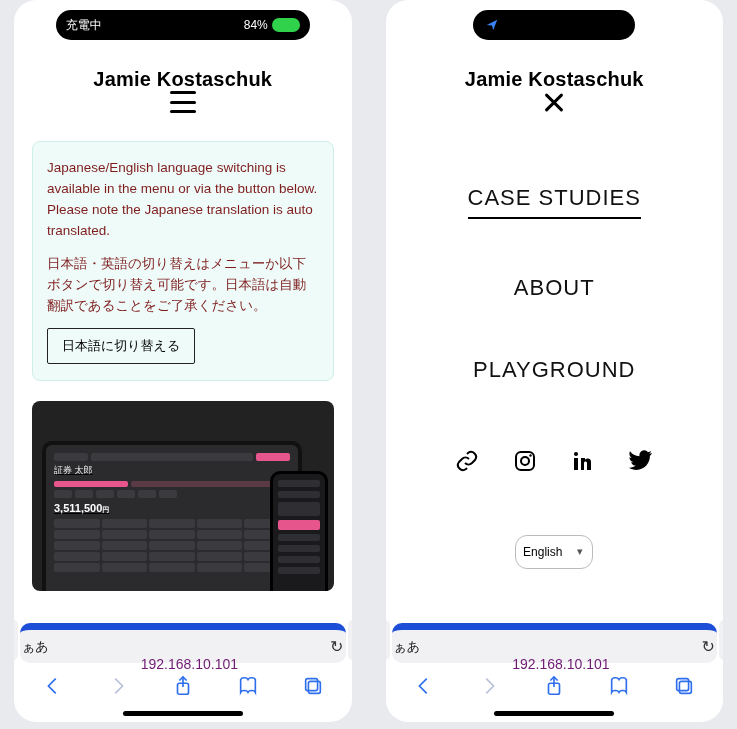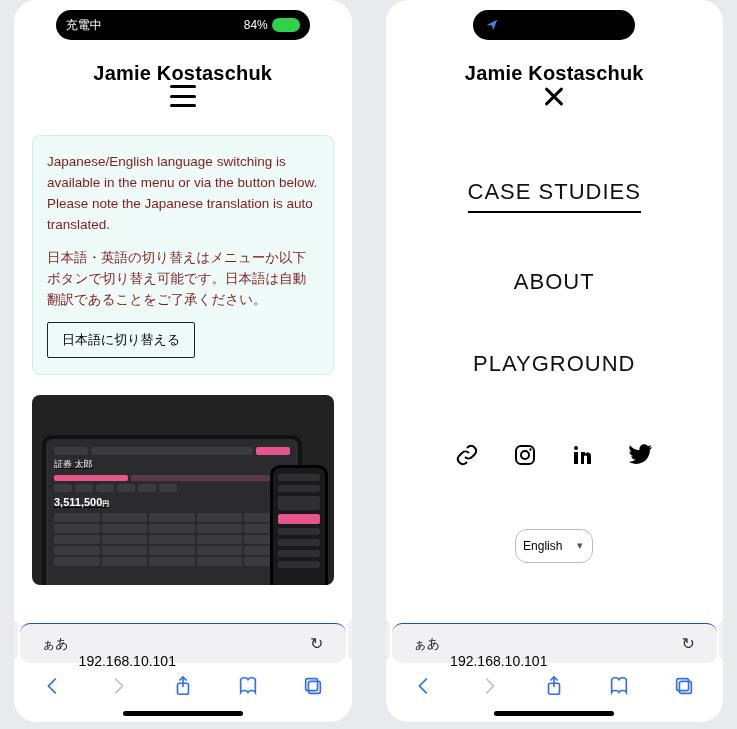--- a/index.html
+++ b/index.html
@@ -18,21 +18,21 @@
     height: 722px;
     background: #fff;
     border-radius: 22px;
     overflow: hidden;
     display: flex;
     flex-direction: column;
     position: relative;
   }
   
   .island {
-    margin: 10px auto 0;
+    margin: 10px auto 6px;
     height: 30px;
     border-radius: 16px;
     background: #000;
     display: flex;
     align-items: center;
     color: #fff;
     font-size: 12px;
     padding: 0 10px;
     justify-content: space-between;
   }
@@ -105,25 +105,25 @@
   .ico svg{width:24px;height:24px;fill:#000;}
   .lang-select{
     margin-top:6px;border:1px solid #bbb;border-radius:12px;padding:9px 30px 9px 7px;
     font-size:12px;position:relative;cursor:pointer;
   }
   .lang-select::after{content:"▾";position:absolute;right:10px;top:9px;color:#555;font-size:11px;}
 
   
   .url-bar{
     height:40px;margin:6px 6px 0;background:#f1f1f3;border-radius:10px;
-    display:flex;align-items:center;padding:0 22px;font-size:14px;gap:10px;
-    border-top:1px solid #1d4ed8;
+    display:flex;align-items:center;padding:0 2px;font-size:14px;gap:10px;
+    border-top:7px solid #1d4ed8;
   }
   .url-bar .aa{font-size:13px;color:#222;}
-  .url-bar .addr{flex:1;text-align:left;color:#000000;margin-top:34px;}
+  .url-bar .addr{flex:1;text-align:center;color:#701a75;margin-top:34px;}
   .url-bar .reload{font-size:16px;color:#333;}
   .url-edge{position:absolute;width:10px;height:40px;background:#f1f1f3;border-radius:6px;bottom:62px;}
   .url-edge.l{left:-6px}.url-edge.r{right:-6px}
   .toolbar{
     height:48px;display:flex;align-items:center;justify-content:space-around;
     padding:0 6px 2px;
   }
   .tb{color:#2f6fed;font-size:20px;display:flex;align-items:center;justify-content:center;width:32px;height:32px;cursor:pointer;}
   .tb.dis{color:#b9c2d8;}
   .tb svg{width:22px;height:22px;stroke:#2f6fed;fill:none;stroke-width:1.8;}

